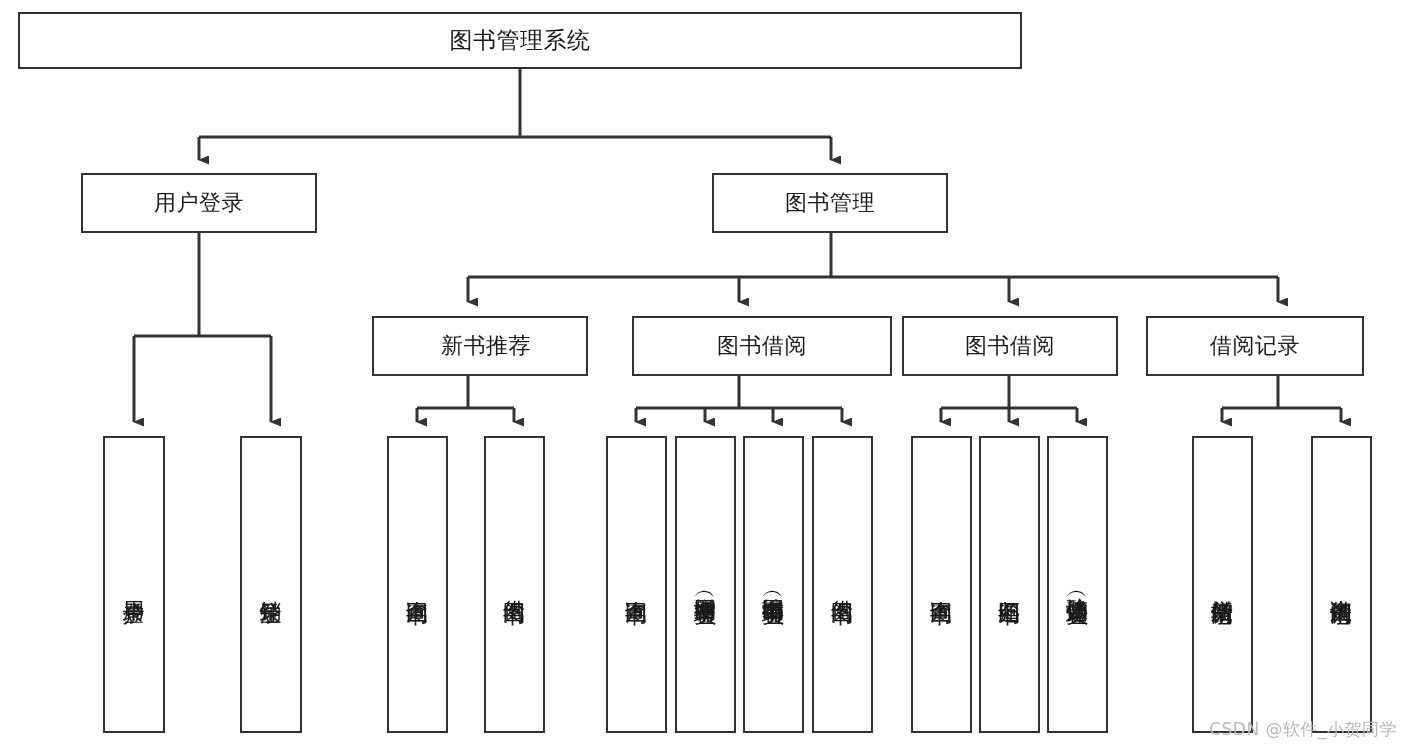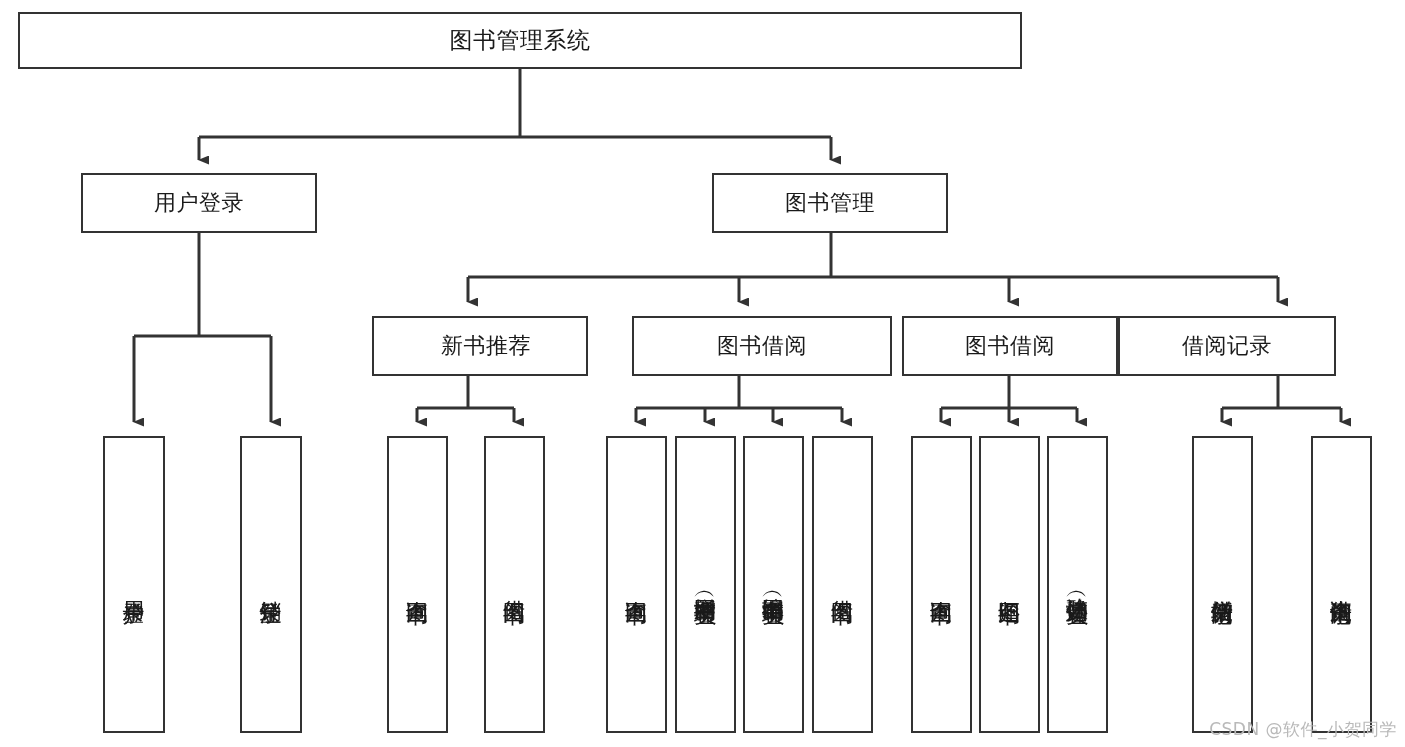--- a/index.html
+++ b/index.html
@@ -141,21 +141,21 @@
 
   <div class="node horiz" style="left:372px; top:316px; width:216px; height:60px;padding-left:12px;">
     <span class="label">新书推荐</span>
   </div>
   <div class="node horiz" style="left:632px; top:316px; width:260px; height:60px;">
     <span class="label">图书借阅</span>
   </div>
   <div class="node horiz" style="left:902px; top:316px; width:216px; height:60px;">
     <span class="label">图书借阅</span>
   </div>
-  <div class="node horiz" style="left:1118px; top:316px; width:218px; height:60px;">
+  <div class="node horiz" style="left:1146px; top:316px; width:218px; height:60px;">
     <span class="label">借阅记录</span>
   </div>
 
   <div class="node vert" style="left:103px; top:436px; width:62px; height:297px;">
     <span class="label">用户登录</span>
   </div>
   <div class="node vert" style="left:240px; top:436px; width:62px; height:297px;">
     <span class="label">注销登录</span>
   </div>
 

